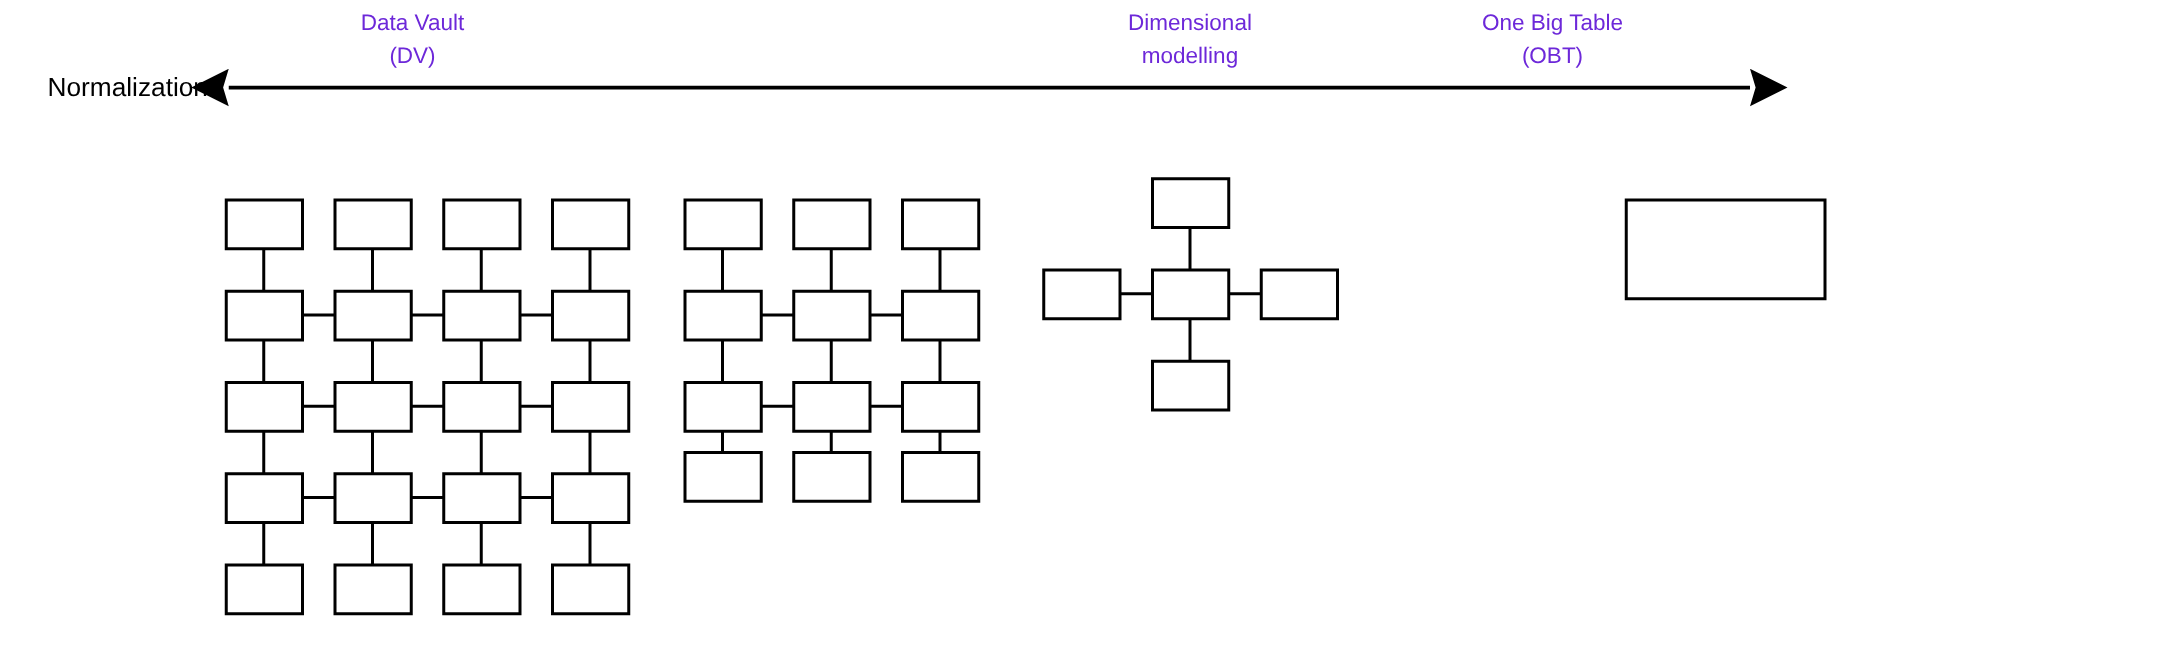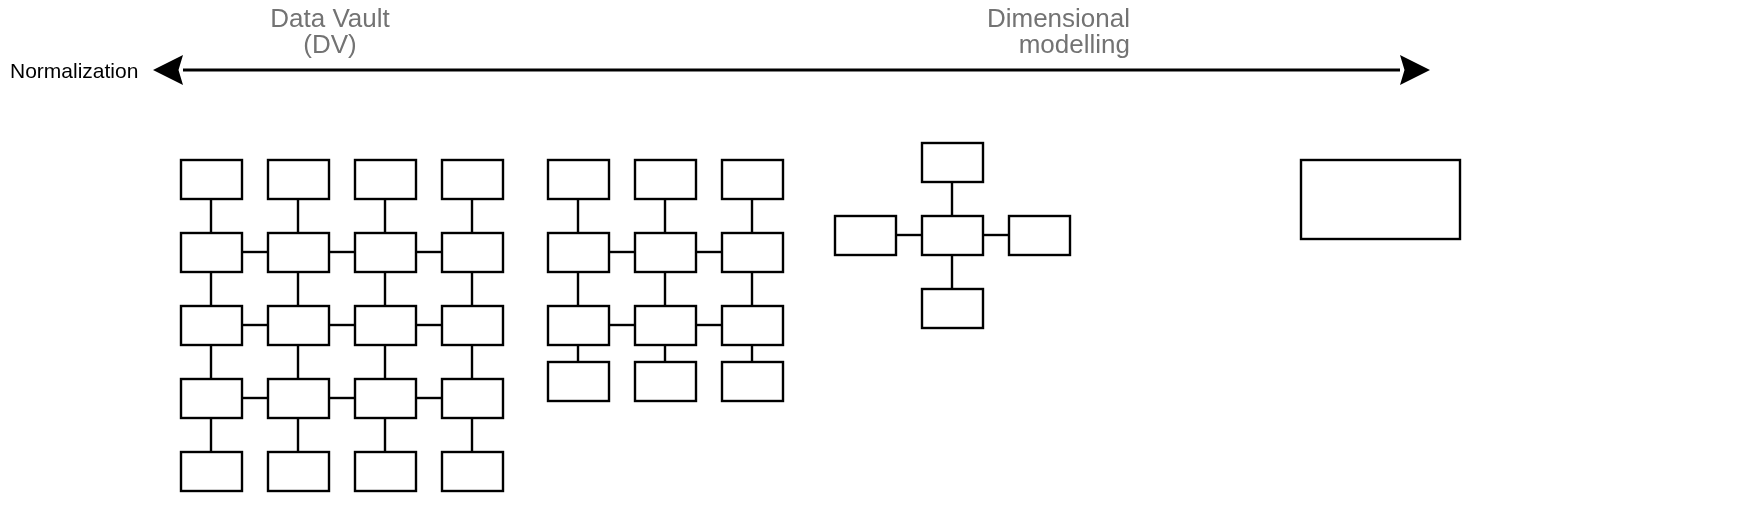--- a/index.html
+++ b/index.html
@@ -21,55 +21,58 @@
     top: 0;
     width: 1742px;
     height: 524px;
   }
   .axis-label {
     position: absolute;
     font-size: 21px;
     line-height: 25px;
     white-space: nowrap;
     color: #000000;
+    margin-left: 28px;
   }
   .axis-label.left  { left: 10px;  top: 58px; }
   .axis-label.right { left: 1407px; top: 58px; }
 
   .col-header {
     position: absolute;
     top: 5px;
     width: 260px;
     text-align: center;
-    font-size: 26px;
+    font-size: 18px;
     line-height: 26px;
     white-space: pre-line;
-    color: #737373;
+    color: #6d28d9;
   }
   .svg-layer {
     position: absolute;
     left: 0;
     top: 0;
   }
 </style>
 </head>
 <body>
 
 <div id="canvas">
 
   <div class="axis-label left">Normalization</div>
 
 
   <div class="col-header" style="left:200px;">Data Vault
 (DV)</div>
 
 
-  <div class="col-header" style="left:870px;text-align:right;">Dimensional
+  <div class="col-header" style="left:822px;">Dimensional
 modelling</div>
 
+  <div class="col-header" style="left:1112px;">One Big Table
+(OBT)</div>
 
   <svg class="svg-layer" width="1742" height="524" viewBox="0 0 1742 524">
     <defs>
       <marker id="arrowLeft" markerWidth="12" markerHeight="12" refX="10" refY="5" orient="auto" markerUnits="strokeWidth">
         <path d="M10,0 L0,5 L10,10 L8.5,5 Z" fill="#000000"></path>
       </marker>
       <marker id="arrowRight" markerWidth="12" markerHeight="12" refX="2" refY="5" orient="auto" markerUnits="strokeWidth">
         <path d="M2,0 L12,5 L2,10 L3.5,5 Z" fill="#000000"></path>
       </marker>
     </defs>

